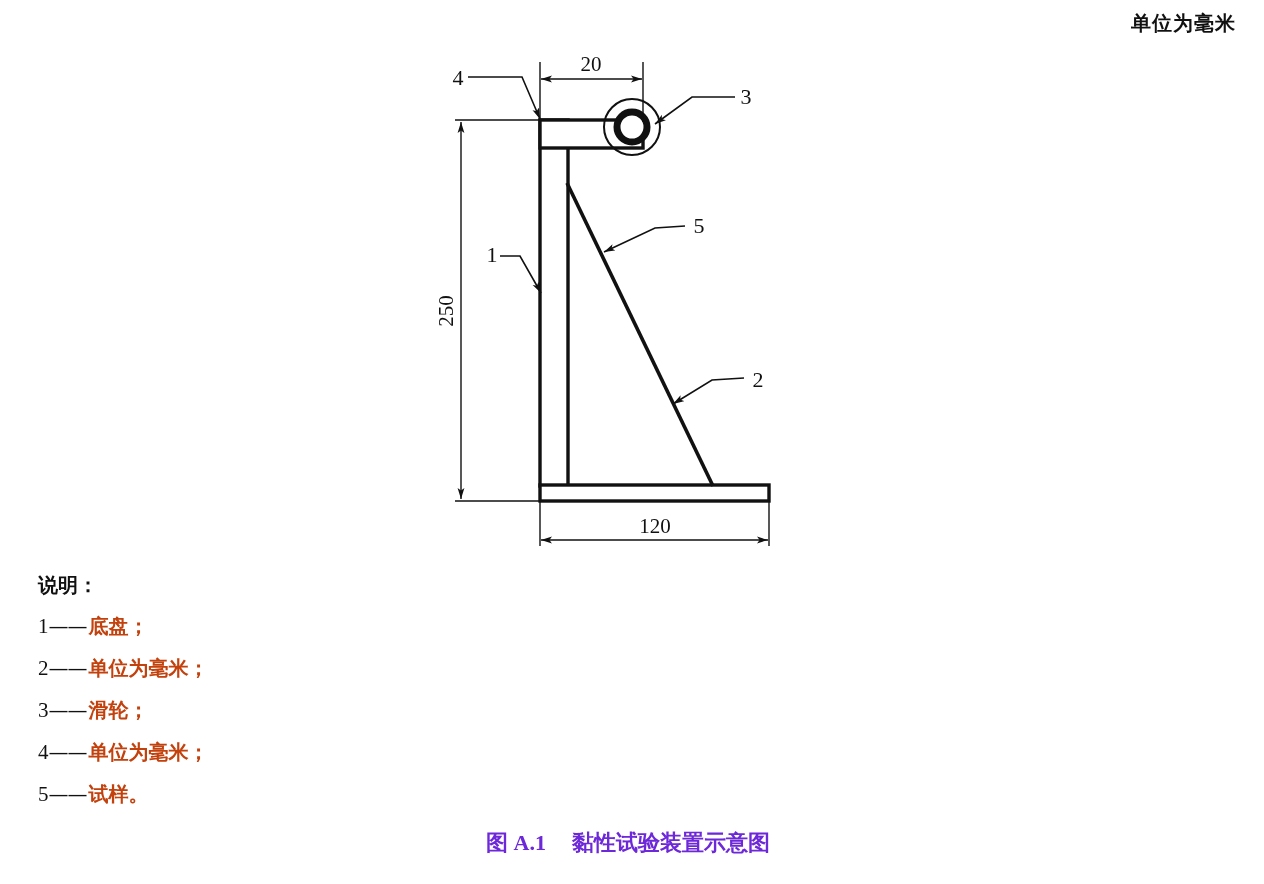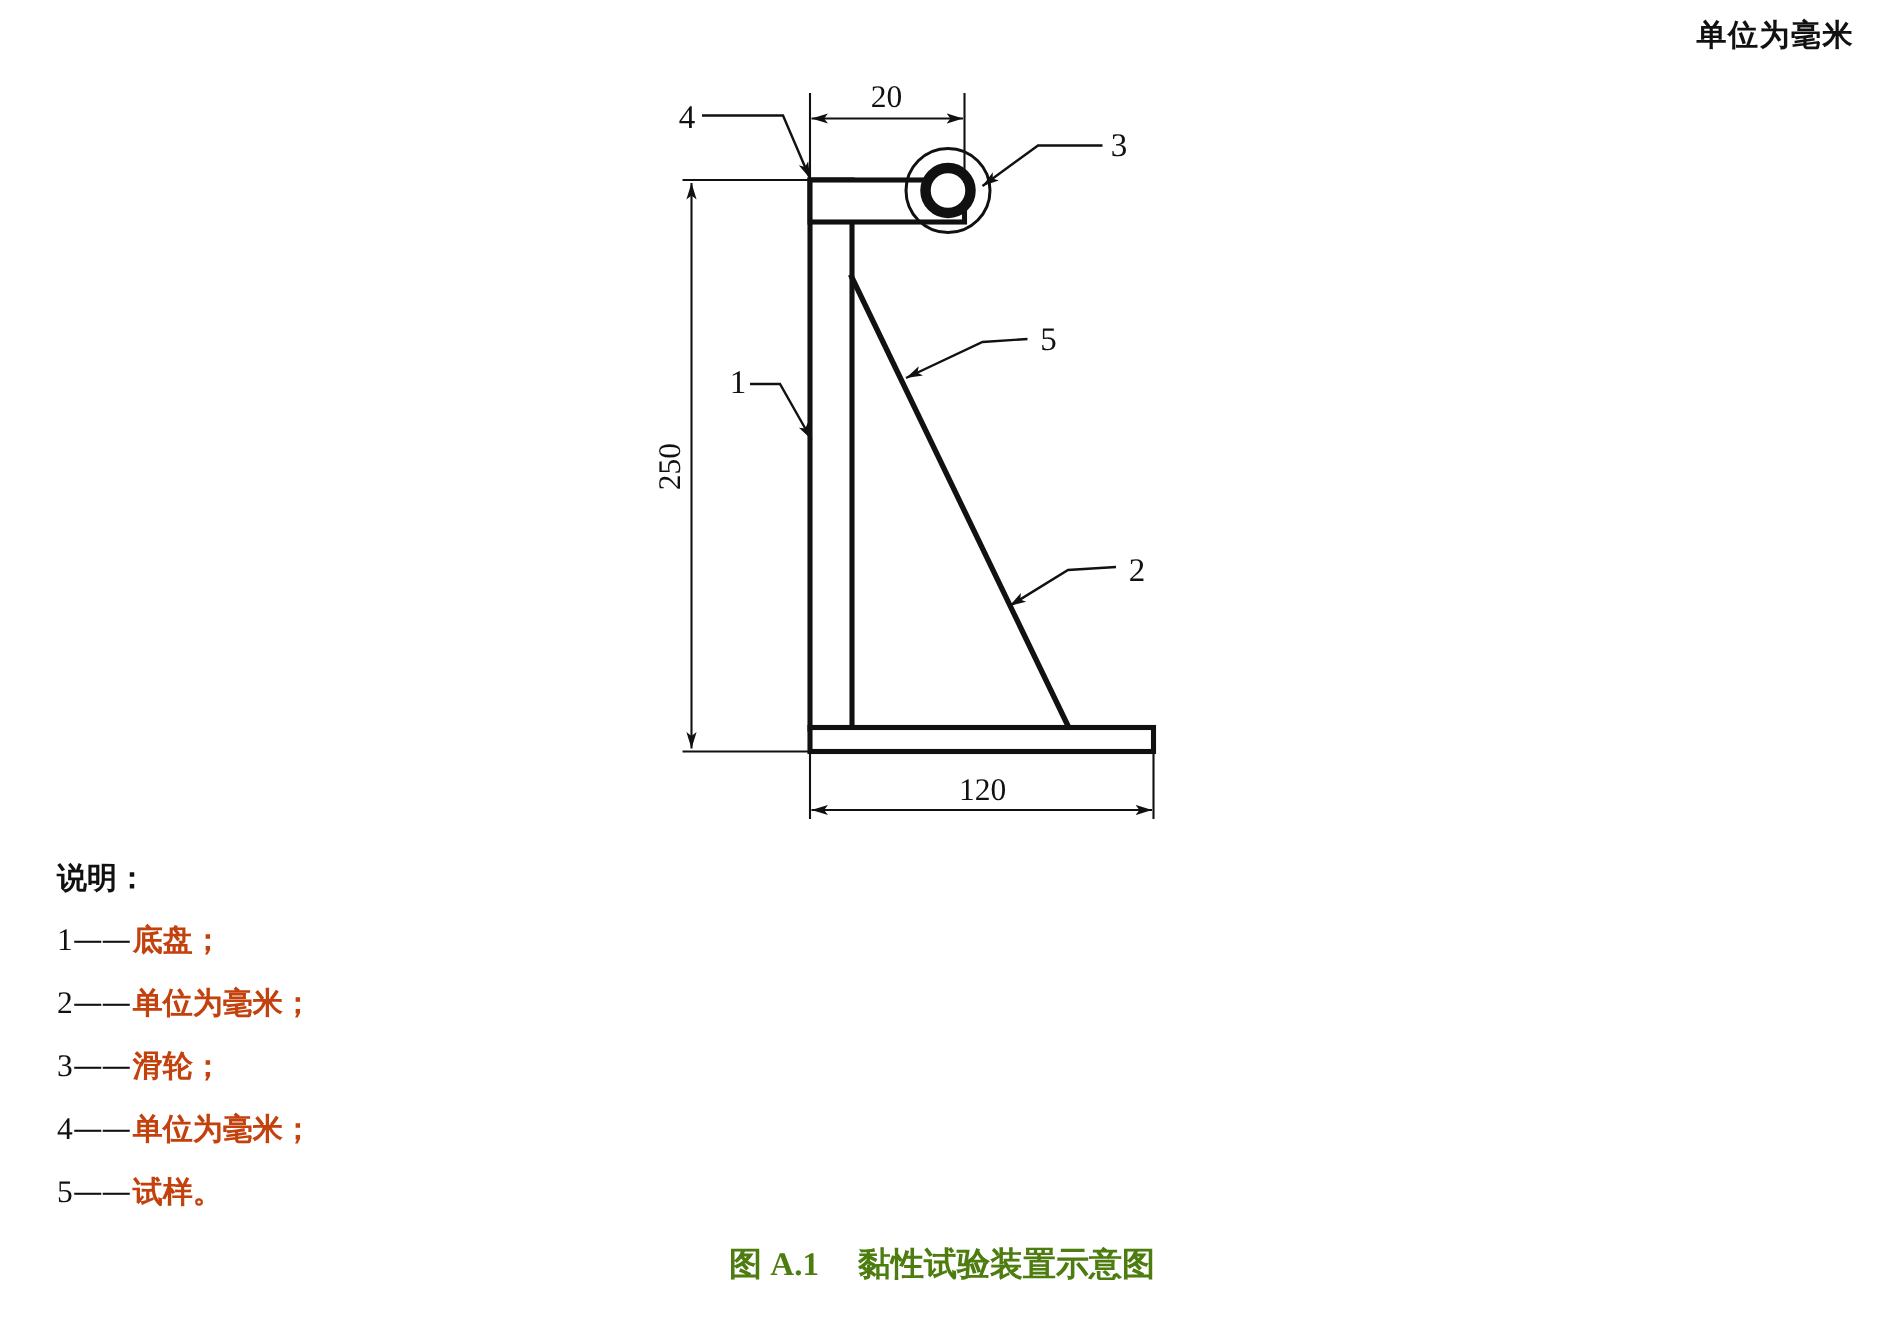--- a/index.html
+++ b/index.html
@@ -70,21 +70,21 @@
   }
   .caption {
     position: absolute;
     left: 0;
     top: 828px;
     width: 1256px;
     text-align: center;
     font-family: "DejaVu Sans", "Liberation Sans", sans-serif;
     font-size: 22px;
     font-weight: bold;
-    color: #4d7c0f;
+    color: #6d28d9;
   }
   .caption .cap-id {
     font-family: "Liberation Serif", "DejaVu Serif", serif;
     font-weight: bold;
   }
   .cap-gap { display: inline-block; width: 26px; }
   svg text.dim {
     font-family: "Liberation Serif", "DejaVu Serif", serif;
     font-size: 21px;
     fill: #111;

